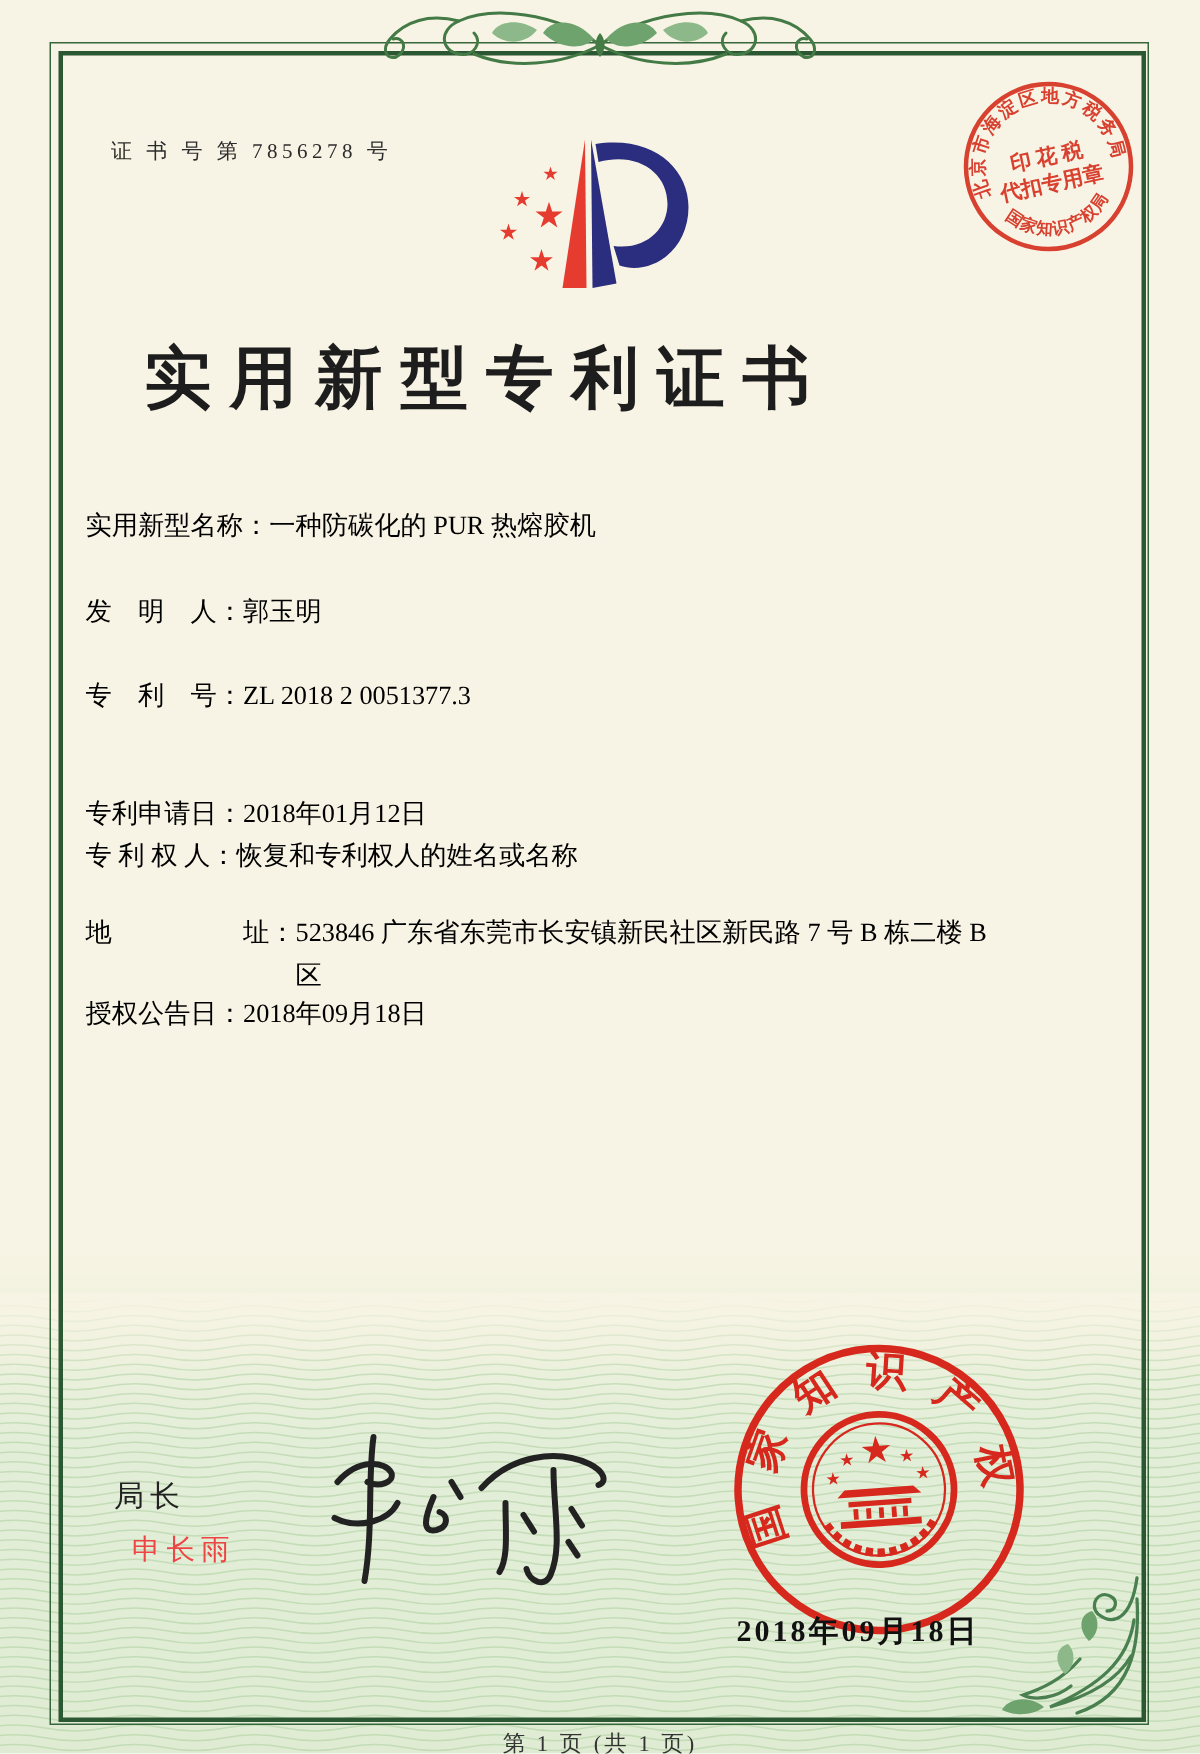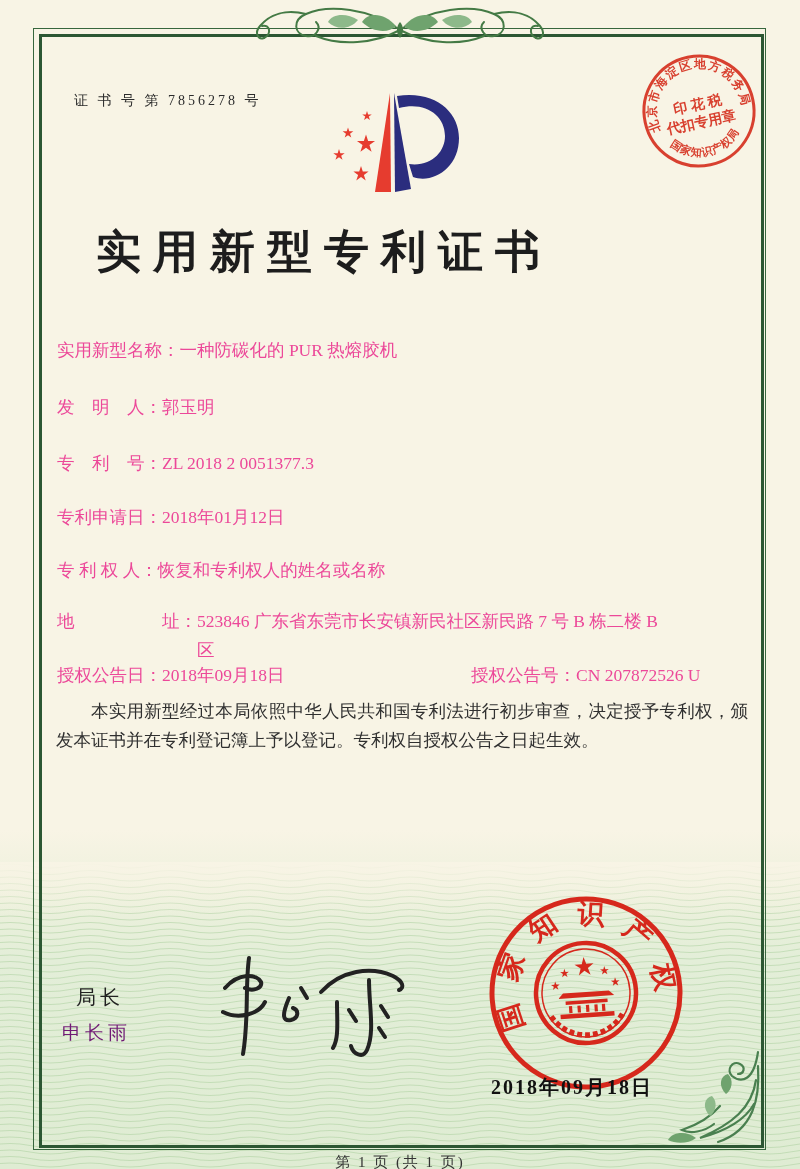--- a/index.html
+++ b/index.html
@@ -10,31 +10,31 @@
   }
   .abs{position:absolute;}
   
   .frame-outer{left:33px;top:28px;width:731px;height:1120px;border:1.5px solid #37663d;}
   .frame-inner{left:39px;top:34px;width:719px;height:1108px;border:3px solid #2c5733;}
   
   .cert-no{left:74px;top:92px;font-size:14px;letter-spacing:3px;color:#2b2b2b;}
   .doc-title{left:0;top:222px;width:648px;text-align:center;font-size:45px;font-weight:700;
              letter-spacing:12px;color:#1d1d1d;}
   
-  .field-row{left:57px;width:700px;font-size:17.5px;color:#ec4899;line-height:29px;}
+  .field-row{left:57px;width:700px;font-size:17.5px;color:#000000;line-height:29px;}
   .flabel{white-space:pre;}
   .fvalue{white-space:pre-wrap;display:inline-block;vertical-align:top;max-width:545px;}
   .grant-right{position:absolute;left:414px;top:0;}
   
   .body-text{left:56px;top:697px;width:692px;font-size:17.5px;line-height:28.8px;
              color:#303030;text-align:justify;}
   .body-text p{margin:0 0 3px 0;text-indent:2em;}
   
   .signoff-title{left:76px;top:984px;font-size:20px;letter-spacing:4px;color:#222;}
-  .signoff-name{left:62px;top:1020px;font-size:19px;letter-spacing:4px;color:#701a75;}
+  .signoff-name{left:88px;top:1020px;font-size:19px;letter-spacing:4px;color:#ef4444;}
   .seal-date{left:491px;top:1074px;font-size:20px;letter-spacing:2px;color:#111;font-weight:600;}
   .page-footer{left:0;top:1110px;width:800px;text-align:center;font-size:15px;color:#333;letter-spacing:2px;margin-top:43px;}
   svg{display:block;}
   .fade-top{left:0;top:862px;width:800px;height:55px;
             background:linear-gradient(180deg,rgba(248,244,229,1),rgba(248,244,229,0));}
 </style>
 </head>
 <body>
 
 <svg width="0" height="0" style="position:absolute" aria-hidden="true">
@@ -164,39 +164,35 @@
 
 <div class="abs field-row" style="top:336px">
   <span class="flabel">实用新型名称：</span><span class="fvalue">一种防碳化的 PUR 热熔胶机</span>
 </div>
 <div class="abs field-row" style="top:393px">
   <span class="flabel">发　明　人：</span><span class="fvalue">郭玉明</span>
 </div>
 <div class="abs field-row" style="top:449px">
   <span class="flabel">专　利　号：</span><span class="fvalue">ZL 2018 2 0051377.3</span>
 </div>
-<div class="abs field-row" style="top:503px">
+<div class="abs field-row" style="top:528px">
   <span class="flabel">专利申请日：</span><span class="fvalue">2018年01月12日</span>
 </div>
 <div class="abs field-row" style="top:556px">
   <span class="flabel">专 利 权 人：</span><span class="fvalue">恢复和专利权人的姓名或名称</span>
 </div>
 <div class="abs field-row" style="top:607px">
   <span class="flabel">地　　　　　址：</span><span class="fvalue">523846 广东省东莞市长安镇新民社区新民路 7 号 B 栋二楼 B
 区</span>
 </div>
 <div class="abs field-row" style="top:661px">
   <span class="flabel">授权公告日：</span><span class="fvalue">2018年09月18日</span>
-  <span class="grant-right">
-    <span class="flabel">授权公告号：</span><span class="fvalue">CN 207872526 U</span>
-  </span>
 </div>
 
 <div class="abs body-text">
-  <p>本实用新型经过本局依照中华人民共和国专利法进行初步审查，决定授予专利权，颁发本证书并在专利登记簿上予以登记。专利权自授权公告之日起生效。</p>
 </div>
 
 <div class="abs signoff-title">局长</div>
 <div class="abs signoff-name">申长雨</div>
 
 <svg class="abs" style="left:205px;top:948px" width="230" height="120" viewBox="0 0 230 120">
   <g stroke="#222" stroke-width="4" fill="none" stroke-linecap="round" stroke-linejoin="round">
     <path d="M44,10 C40,38 44,72 38,106"></path>
     <path d="M20,40 C34,24 52,26 56,34 C58,40 48,44 40,40"></path>
     <path d="M18,64 C34,72 54,66 60,54"></path>

